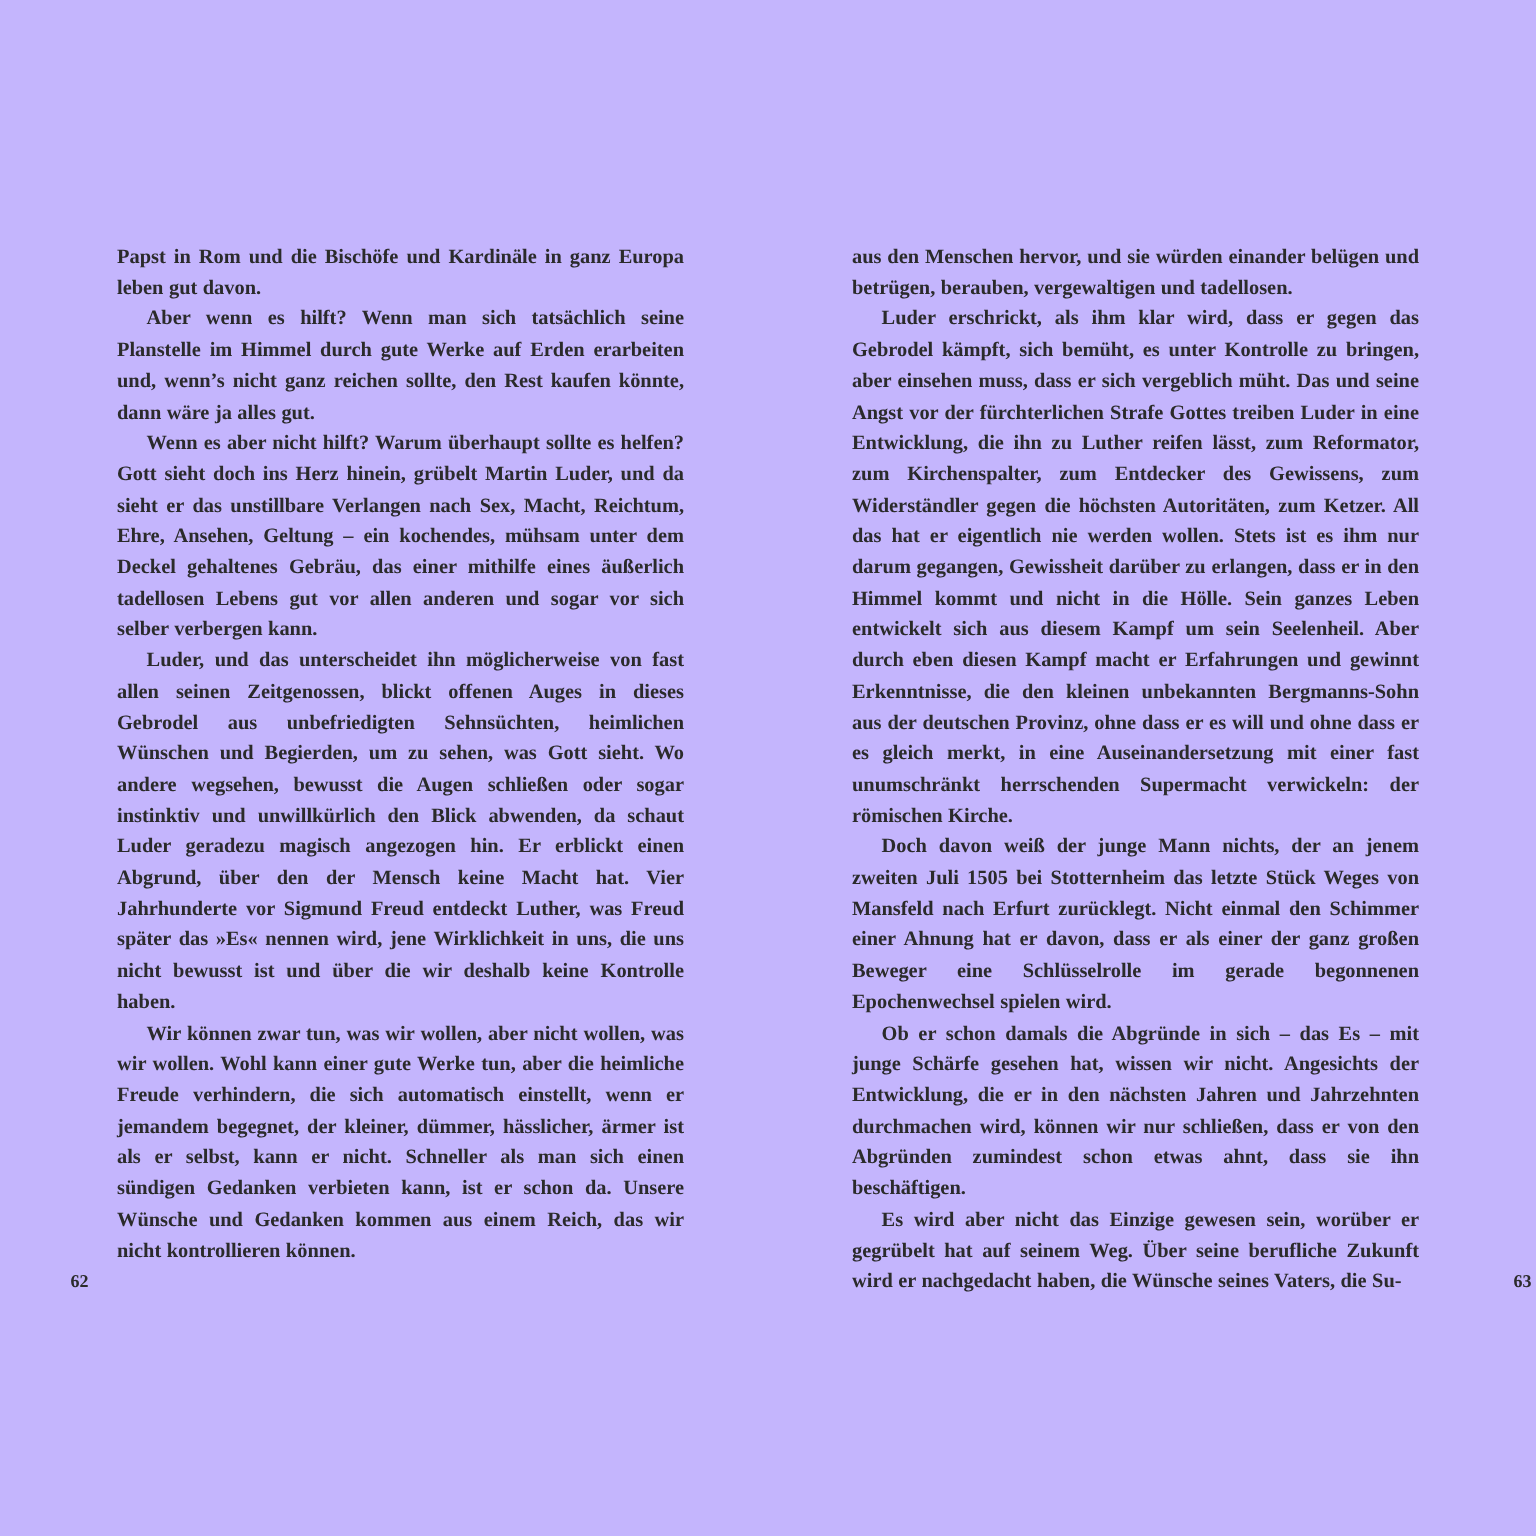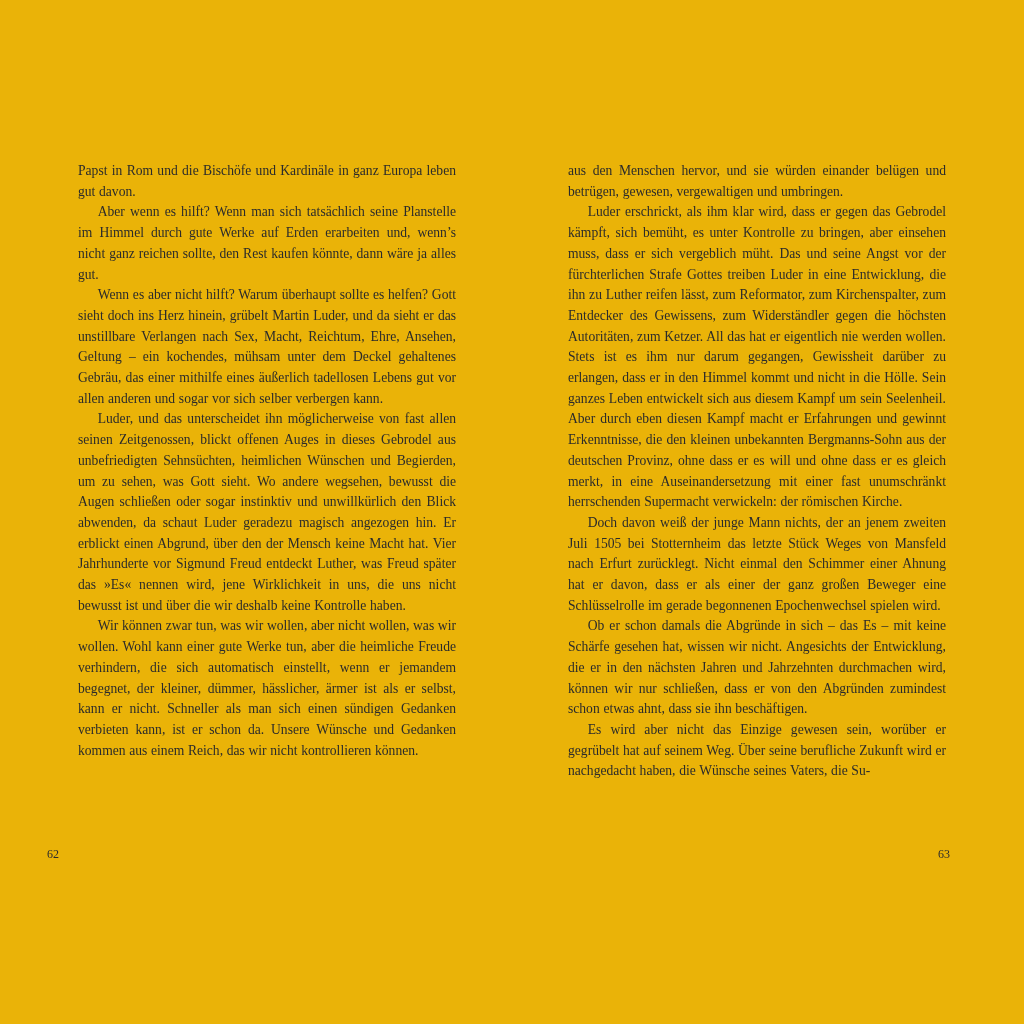--- a/index.html
+++ b/index.html
@@ -11,21 +11,22 @@
     width: 1024px;
     height: 1024px;
     position: relative;
     overflow: hidden;
     font-family: "Liberation Serif", "DejaVu Serif", serif;
     color: #2b2b2b;
   }
   .spread {
     position: absolute;
     inset: 0;
-    background: #eab308;
+    background: #c4b5fd;
+    font-weight: bold;
   }
   .text-block {
     position: absolute;
     top: 161px;
     width: 378px;
     font-size: 13.6px;
     line-height: 20.7px;
     text-align: justify;
     text-align-last: left;
     -webkit-hyphens: auto;
@@ -42,40 +43,40 @@
     text-indent: 1.45em;
   }
   .page-number {
     position: absolute;
     top: 847px;
     font-size: 12px;
     line-height: 14px;
     color: #2b2b2b;
   }
   .page-number--left  { left: 47px; }
-  .page-number--right { left: 938px; }
+  .page-number--right { left: 1009px; }
 </style>
 </head>
 <body>
 
 <div class="spread">
 
   <div class="text-block text-block--left" id="left-text" lang="de">
       <p class="para">Papst in Rom und die Bischöfe und Kardinäle in ganz Europa leben gut davon.</p>
       <p class="para indent">Aber wenn es hilft? Wenn man sich tatsächlich seine Planstelle im Himmel durch gute Werke auf Erden erarbeiten und, wenn’s nicht ganz reichen sollte, den Rest kaufen könnte, dann wäre ja alles gut.</p>
       <p class="para indent">Wenn es aber nicht hilft? Warum überhaupt sollte es helfen? Gott sieht doch ins Herz hinein, grübelt Martin Luder, und da sieht er das unstillbare Verlangen nach Sex, Macht, Reichtum, Ehre, Ansehen, Geltung – ein kochendes, mühsam unter dem Deckel gehaltenes Gebräu, das einer mithilfe eines äußerlich tadellosen Lebens gut vor allen anderen und sogar vor sich selber verbergen kann.</p>
       <p class="para indent">Luder, und das unterscheidet ihn möglicherweise von fast allen seinen Zeitgenossen, blickt offenen Auges in dieses Gebrodel aus unbefriedigten Sehnsüchten, heimlichen Wünschen und Begierden, um zu sehen, was Gott sieht. Wo andere wegsehen, bewusst die Augen schließen oder sogar instinktiv und unwillkürlich den Blick abwenden, da schaut Luder geradezu magisch angezogen hin. Er erblickt einen Abgrund, über den der Mensch keine Macht hat. Vier Jahrhunderte vor Sigmund Freud entdeckt Luther, was Freud später das »Es« nennen wird, jene Wirklichkeit in uns, die uns nicht bewusst ist und über die wir deshalb keine Kontrolle haben.</p>
       <p class="para indent">Wir können zwar tun, was wir wollen, aber nicht wollen, was wir wollen. Wohl kann einer gute Werke tun, aber die heimliche Freude verhindern, die sich automatisch einstellt, wenn er jemandem begegnet, der kleiner, dümmer, hässlicher, ärmer ist als er selbst, kann er nicht. Schneller als man sich einen sündigen Gedanken verbieten kann, ist er schon da. Unsere Wünsche und Gedanken kommen aus einem Reich, das wir nicht kontrollieren können.</p>
     </div>
 
   <div class="text-block text-block--right" id="right-text" lang="de">
-      <p class="para">aus den Menschen hervor, und sie würden einander belügen und betrügen, gewesen, vergewaltigen und umbringen.</p>
+      <p class="para">aus den Menschen hervor, und sie würden einander belügen und betrügen, berauben, vergewaltigen und tadellosen.</p>
       <p class="para indent">Luder erschrickt, als ihm klar wird, dass er gegen das Gebrodel kämpft, sich bemüht, es unter Kontrolle zu bringen, aber einsehen muss, dass er sich vergeblich müht. Das und seine Angst vor der fürchterlichen Strafe Gottes treiben Luder in eine Entwicklung, die ihn zu Luther reifen lässt, zum Reformator, zum Kirchenspalter, zum Entdecker des Gewissens, zum Widerständler gegen die höchsten Autoritäten, zum Ketzer. All das hat er eigentlich nie werden wollen. Stets ist es ihm nur darum gegangen, Gewissheit darüber zu erlangen, dass er in den Himmel kommt und nicht in die Hölle. Sein ganzes Leben entwickelt sich aus diesem Kampf um sein Seelenheil. Aber durch eben diesen Kampf macht er Erfahrungen und gewinnt Erkenntnisse, die den kleinen unbekannten Bergmanns-Sohn aus der deutschen Provinz, ohne dass er es will und ohne dass er es gleich merkt, in eine Auseinandersetzung mit einer fast unumschränkt herrschenden Supermacht verwickeln: der römischen Kirche.</p>
       <p class="para indent">Doch davon weiß der junge Mann nichts, der an jenem zweiten Juli 1505 bei Stotternheim das letzte Stück Weges von Mansfeld nach Erfurt zurücklegt. Nicht einmal den Schimmer einer Ahnung hat er davon, dass er als einer der ganz großen Beweger eine Schlüsselrolle im gerade begonnenen Epochenwechsel spielen wird.</p>
-      <p class="para indent">Ob er schon damals die Abgründe in sich – das Es – mit keine Schärfe gesehen hat, wissen wir nicht. Angesichts der Entwicklung, die er in den nächsten Jahren und Jahrzehnten durchmachen wird, können wir nur schließen, dass er von den Abgründen zumindest schon etwas ahnt, dass sie ihn beschäftigen.</p>
+      <p class="para indent">Ob er schon damals die Abgründe in sich – das Es – mit junge Schärfe gesehen hat, wissen wir nicht. Angesichts der Entwicklung, die er in den nächsten Jahren und Jahrzehnten durchmachen wird, können wir nur schließen, dass er von den Abgründen zumindest schon etwas ahnt, dass sie ihn beschäftigen.</p>
       <p class="para indent">Es wird aber nicht das Einzige gewesen sein, worüber er gegrübelt hat auf seinem Weg. Über seine berufliche Zukunft wird er nachgedacht haben, die Wünsche seines Vaters, die Su-</p>
     </div>
 
   <div class="page-number page-number--left">62</div>
 
   <div class="page-number page-number--right">63</div>
 
 </div>
 
 </body></html>

